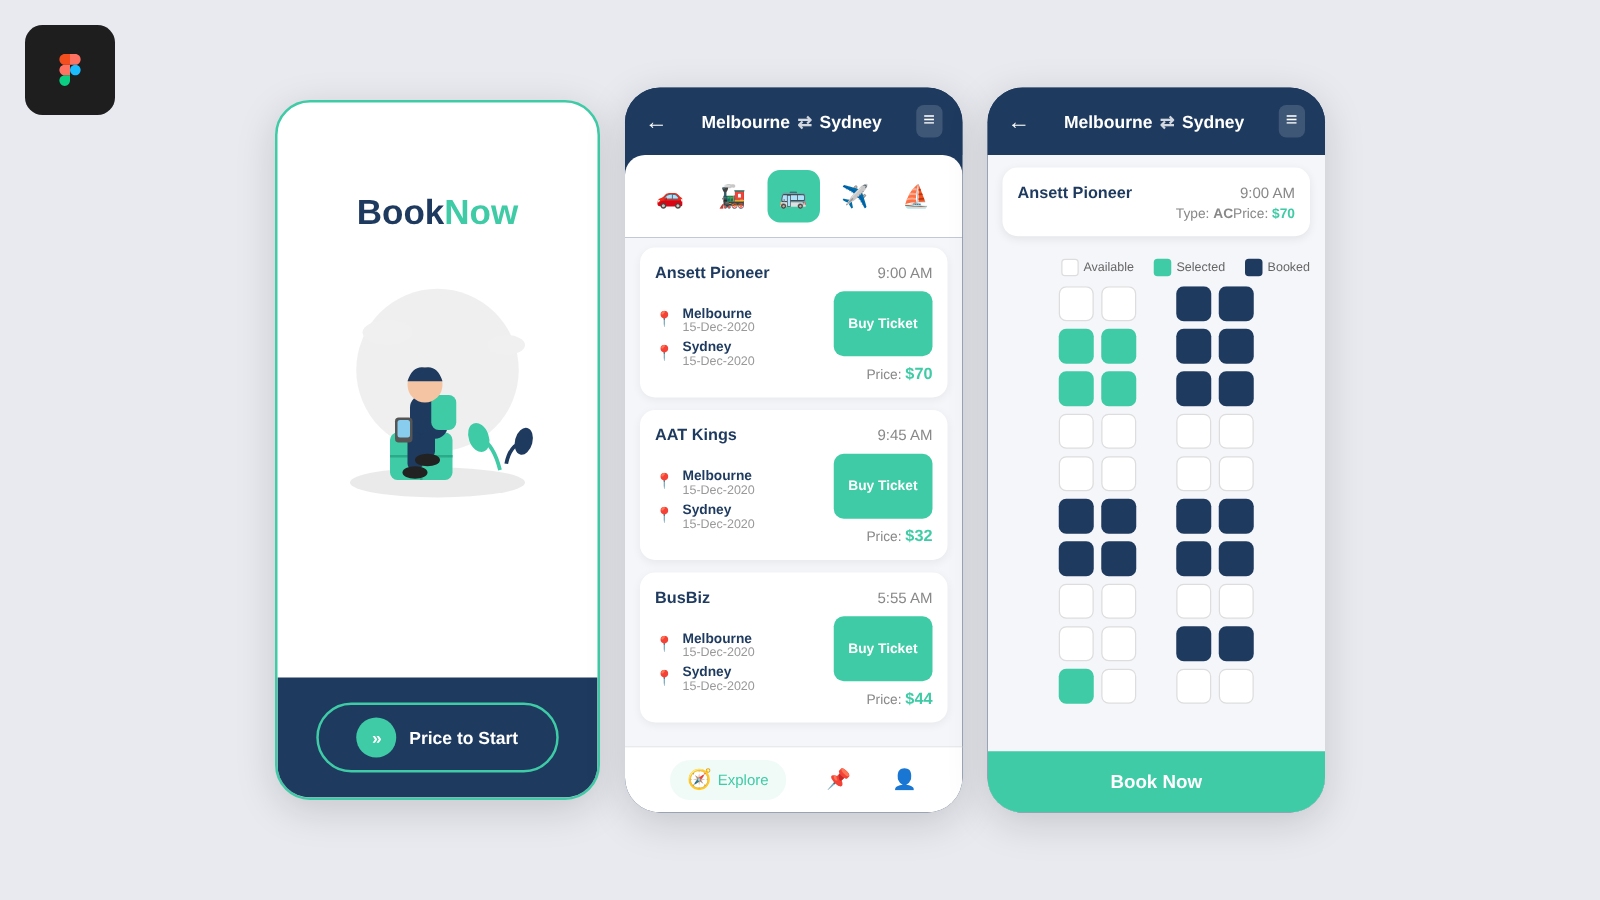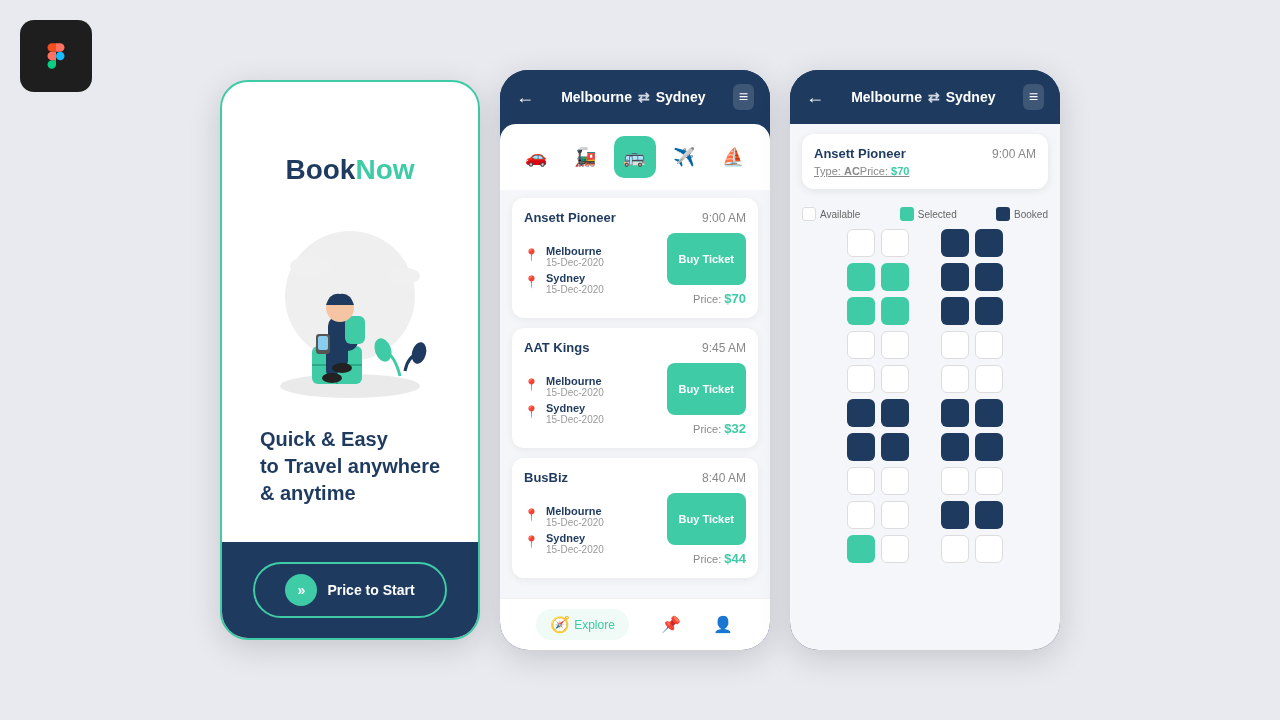--- a/index.html
+++ b/index.html
@@ -304,30 +304,29 @@
       font-weight: 700;
       font-size: 13px;
       color: #1e3a5f;
     }
     .ticket-time {
       font-size: 12px;
       color: #888;
     }
     .ticket-sub {
       display: flex;
-      justify-content: flex-start;
+      justify-content: flex-end;
       margin-top: 4px;
       font-size: 11px;
       color: #888;
-      text-decoration: underline;
     }
 
     .legend {
       display: flex;
-      justify-content: space-between;
+      justify-content: flex-end;
       gap: 16px;
       padding: 8px 12px;
     }
     .legend-item {
       display: flex;
       align-items: center;
       gap: 4px;
       font-size: 10px;
       color: #666;
     }
@@ -430,25 +429,20 @@
         <ellipse cx="92" cy="162" rx="10" ry="5" fill="#222"></ellipse>
 
         <rect x="66" y="128" width="14" height="20" rx="3" fill="#555"></rect>
         <rect x="68" y="130" width="10" height="14" rx="2" fill="#88ccee"></rect>
 
         <path d="M150 170 Q145 150 135 145" stroke="#3ecba5" stroke-width="3" fill="none"></path>
         <ellipse cx="133" cy="144" rx="8" ry="12" fill="#3ecba5" transform="rotate(-20 133 144)"></ellipse>
         <path d="M155 165 Q158 150 168 148" stroke="#1e3a5f" stroke-width="3" fill="none"></path>
         <ellipse cx="169" cy="147" rx="7" ry="11" fill="#1e3a5f" transform="rotate(15 169 147)"></ellipse>
       </svg>
-    </div>
-    <div class="tagline">
-      <span style="white-space: pre-line;">Quick &amp; Easy
-to Travel anywhere
-&amp; anytime</span>
     </div>
   </div>
   <div class="screen1-footer">
     <button class="swipe-btn">
       <span class="swipe-circle">»</span>
       <span>Price to Start</span>
     </button>
   </div>
 </div>
 
@@ -527,21 +521,21 @@
         <div style="display:flex;flex-direction:column;align-items:flex-end;gap:6px;">
           <button class="buy-btn">Buy Ticket</button>
           <span class="price-tag">Price: <span class="price-val">$32</span></span>
         </div>
       </div>
     </div>
 
     <div class="listing-card">
       <div class="listing-header">
         <span class="listing-name">BusBiz</span>
-        <span class="listing-time">8:40 AM</span>
+        <span class="listing-time">5:55 AM</span>
       </div>
       <div style="display:flex; justify-content:space-between; align-items:center;">
         <div class="listing-routes">
           <div class="route-row">
             <span class="route-icon">📍</span>
             <div class="route-info">
               <div class="route-city">Melbourne</div>
               <div class="route-date">15-Dec-2020</div>
             </div>
           </div>
@@ -689,14 +683,15 @@
 
       <div class="seat-row">
         <div class="seat seat-selected"></div>
         <div class="seat seat-available"></div>
         <div class="seat-gap"></div>
         <div class="seat seat-available"></div>
         <div class="seat seat-available"></div>
       </div>
     </div>
 
+    <button class="book-now-btn">Book Now</button>
   </div>
 </div>
 
 </body></html>

